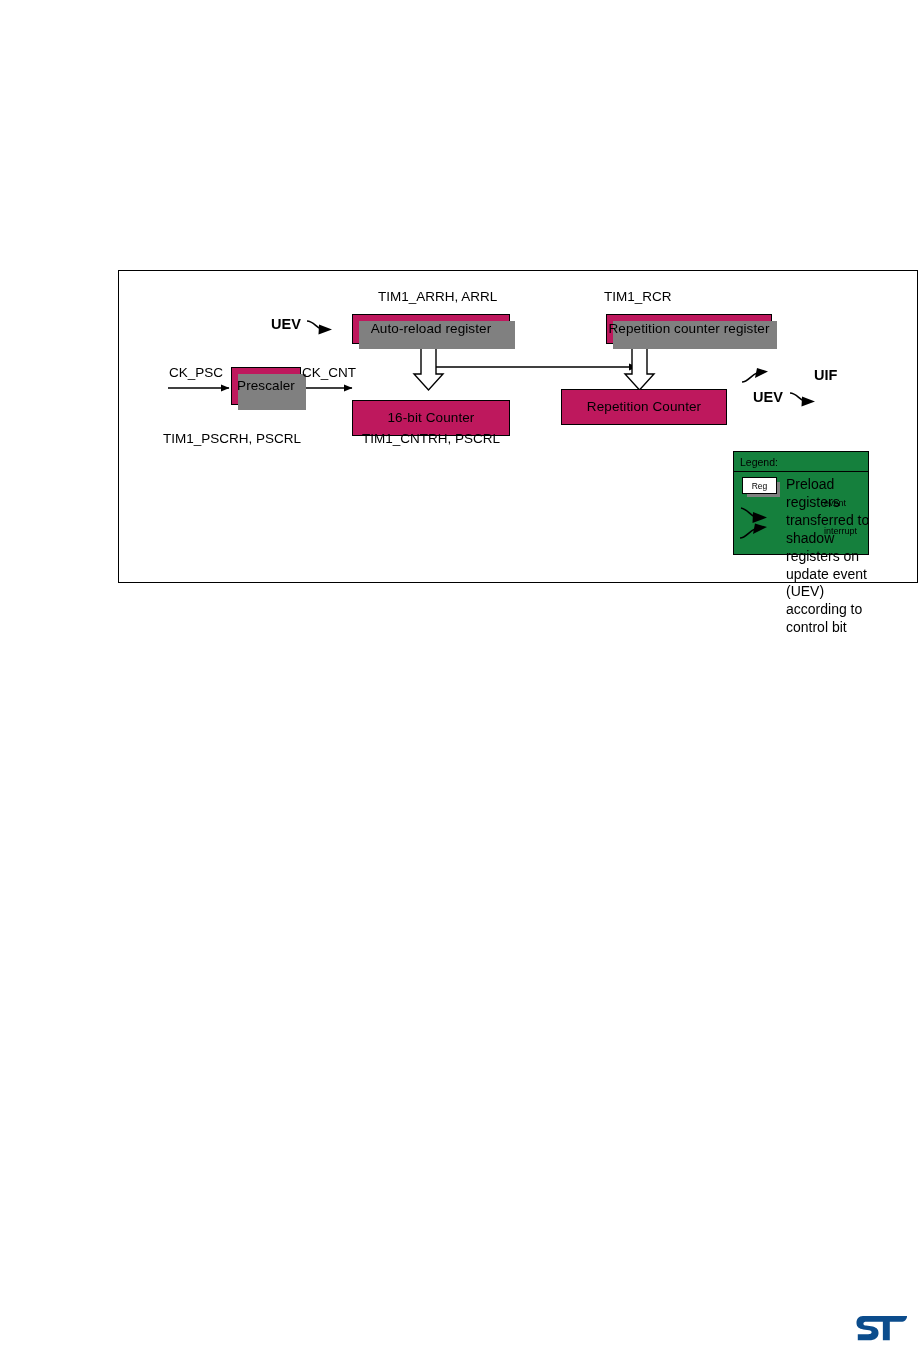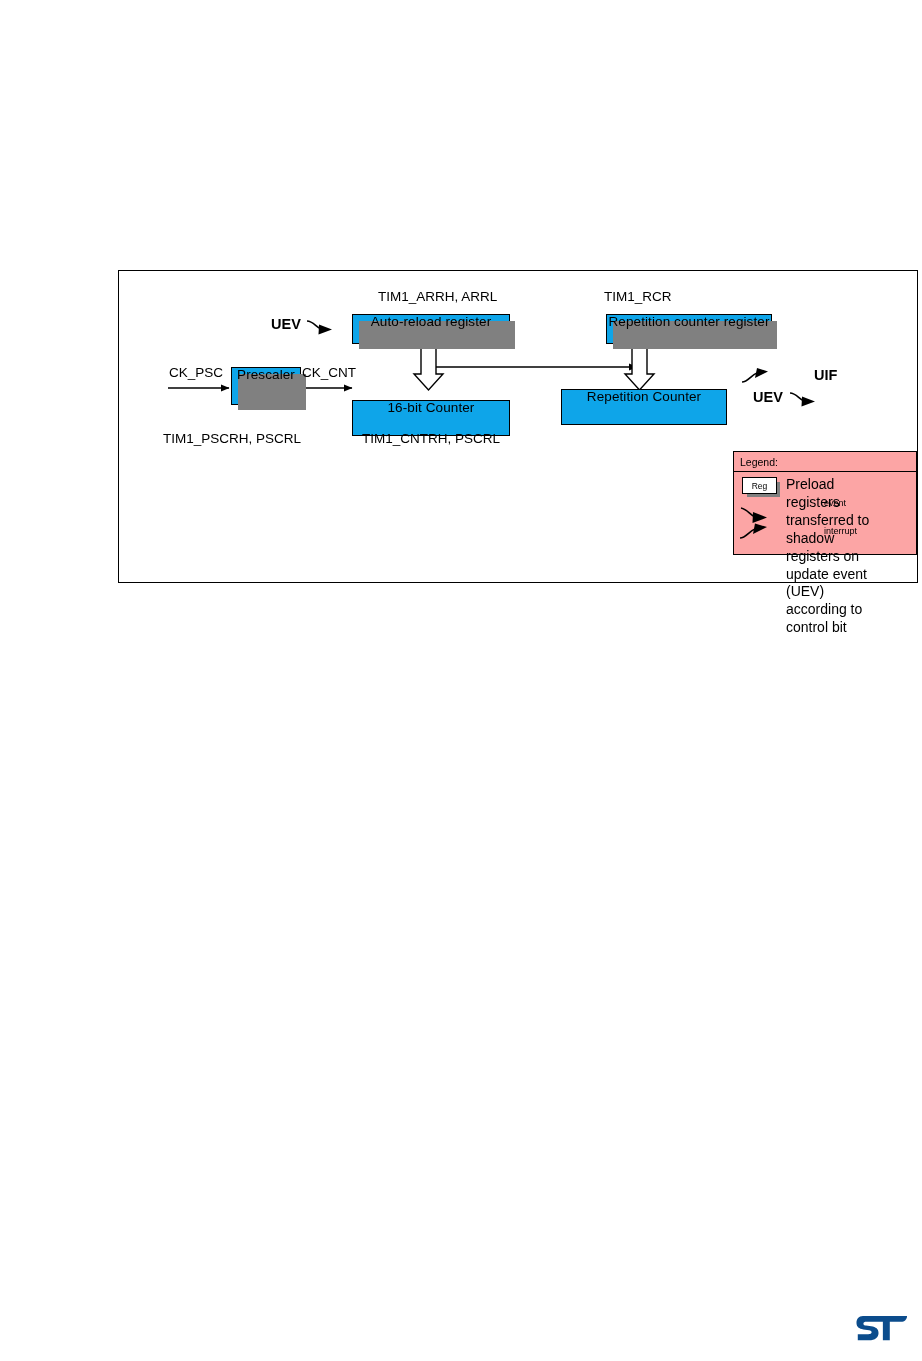--- a/index.html
+++ b/index.html
@@ -26,23 +26,23 @@
     border: 1.6px solid #000;
     box-sizing: border-box;
     background: #ffffff;
   }
 
   
   .dbox {
     position: absolute;
     box-sizing: border-box;
     border: 1.4px solid #000;
-    background: #0ea5e9;
+    background: #be185d;
     display: flex;
-    align-items: flex-start;
+    align-items: center;
     justify-content: center;
     color: #000;
     z-index: 5;
   }
   .dbox .lbl {
     font-size: 13.5px;
     letter-spacing: 0.1px;
     white-space: nowrap;
     line-height: 1;
   }
@@ -91,24 +91,24 @@
     height: 1361px;
     pointer-events: none;
     z-index: 8;
   }
 
   
   #legend-box {
     position: absolute;
     left: 733px;
     top: 451px;
-    width: 184px;
+    width: 136px;
     height: 104px;
     border: 1.3px solid #000;
-    background: #fca5a5;
+    background: #15803d;
     box-sizing: border-box;
     z-index: 7;
   }
   #legend-title {
     position: absolute;
     left: 6px;
     top: 4px;
     font-size: 10.5px;
     color: #000;
   }

